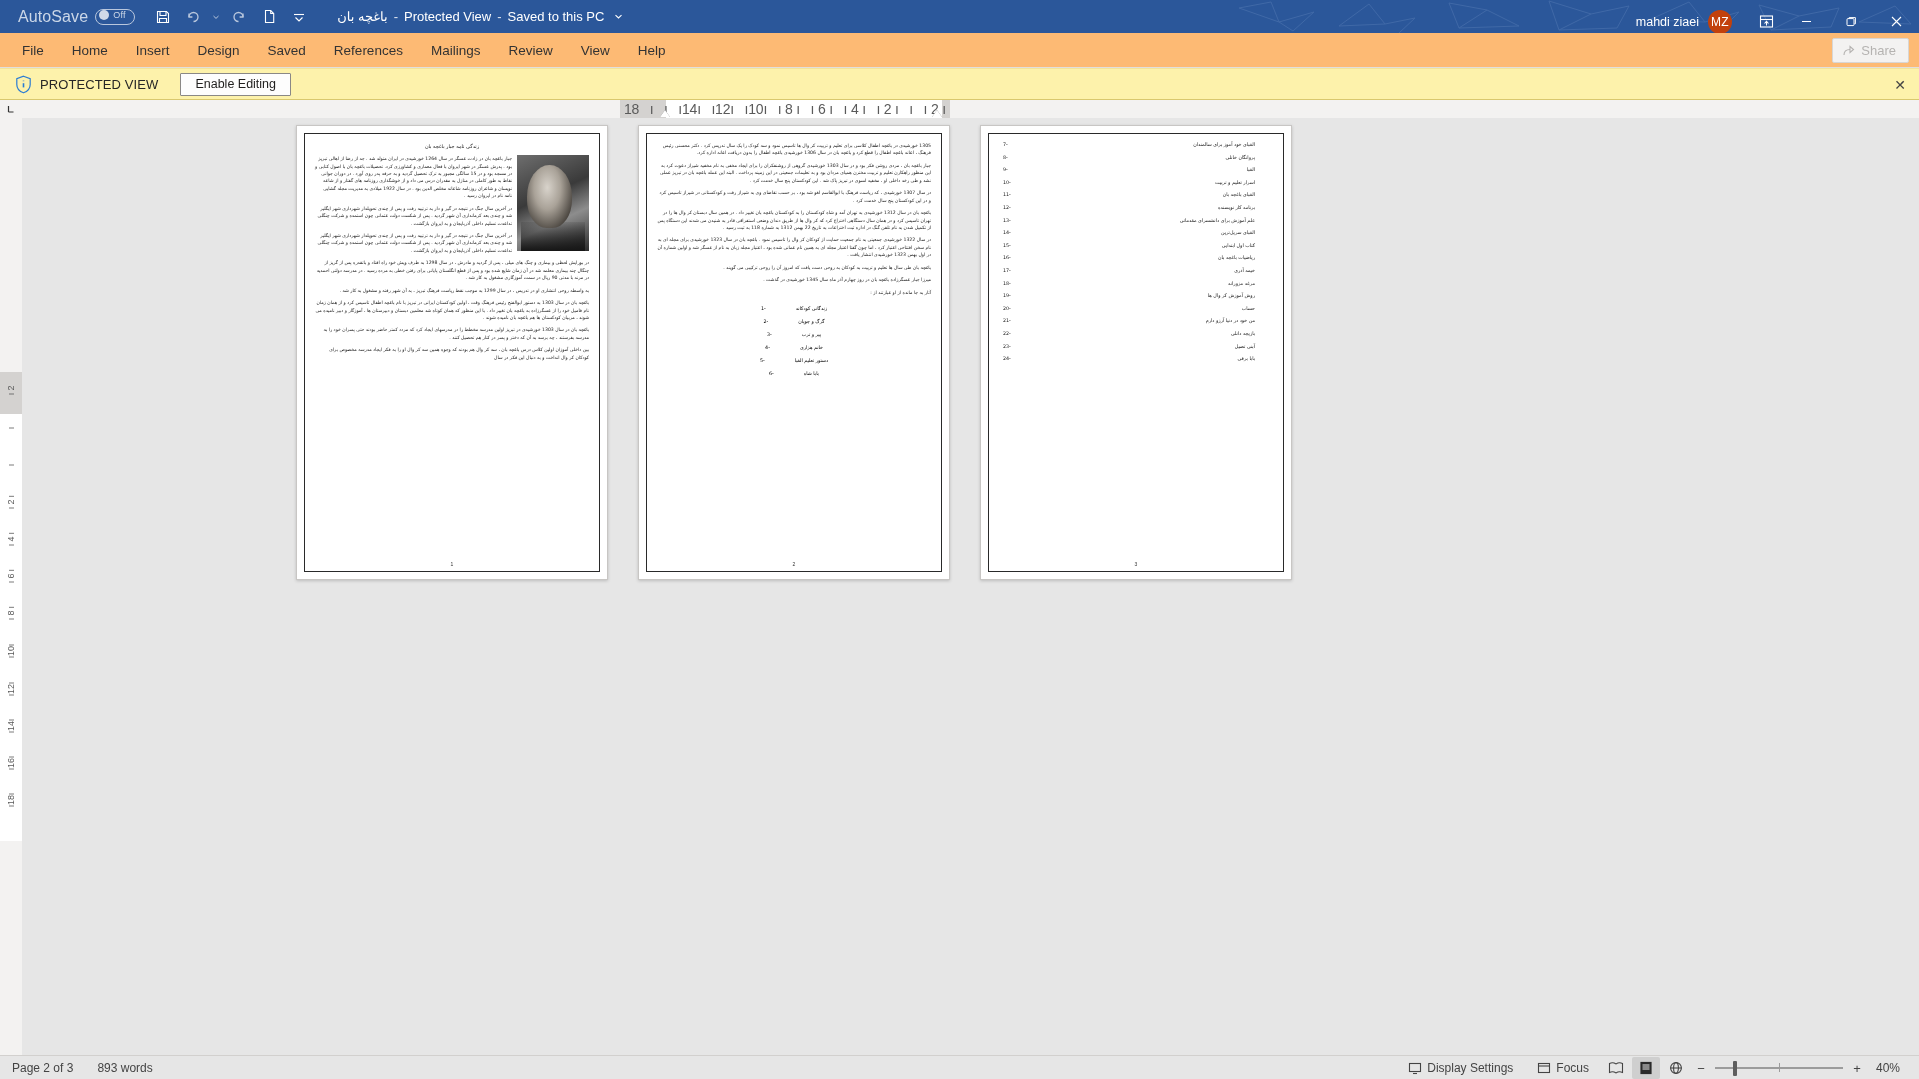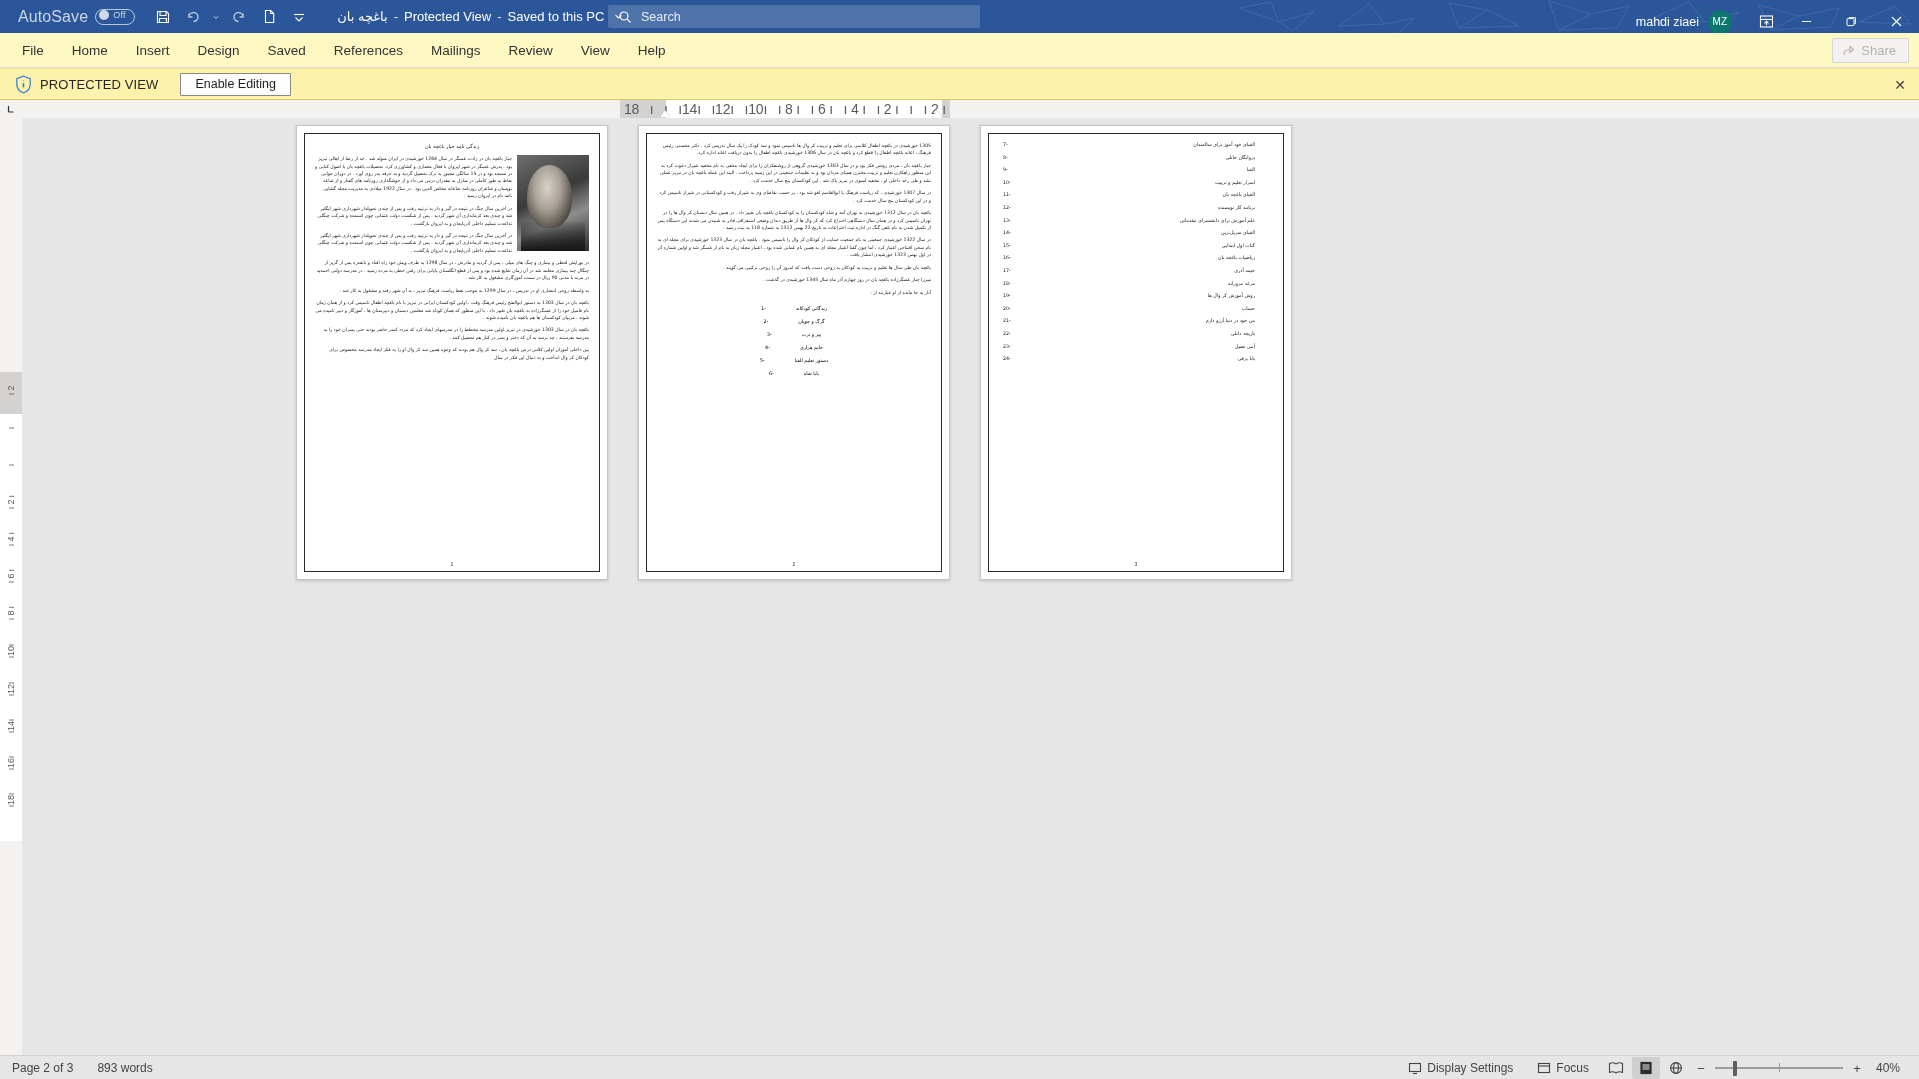--- a/index.html
+++ b/index.html
@@ -70,31 +70,31 @@
   }
   .searchbox .ph { font-size: 12.5px; color: #e8eef8; }
 
   .tb-right {
     position: absolute; right: 0; top: 0; height: 43px;
     display: flex; align-items: center; z-index: 2;
   }
   .username { font-size: 12.5px; color: #ffffff; margin-right: 9px; white-space: nowrap; }
   .avatar {
     width: 24px; height: 24px; border-radius: 50%;
-    background: #0f766e;
-    color: #fff; font-size: 10px; letter-spacing: .3px;
+    background: #c2410c;
+    color: #fff; font-size: 12px; letter-spacing: .3px;
     display: flex; align-items: center; justify-content: center;
     margin-right: 16px;
   }
   .ribbon-opt { width: 36px; height: 33px; display:flex; align-items:center; justify-content:center; }
   .wbtn { width: 45px; height: 33px; display: flex; align-items: center; justify-content: center; }
 
   
   .tabstrip {
-    height: 35px; background: #fef9c3;
+    height: 35px; background: #fdba74;
     display: flex; align-items: center;
     border-bottom: 1px solid #e1dfdd;
     position: relative;
   }
   .tab {
     font-size: 13.5px; color: #333333;
     padding: 0 13px; height: 30px;
     display: flex; align-items: center;
     border-radius: 2px; margin-left: 2px;
     white-space: nowrap;
@@ -383,27 +383,20 @@
     <span>Protected View</span>
     <span class="sep">-</span>
     <span>Saved to this PC</span>
     <span class="title-caret">
       <svg width="9" height="9" viewBox="0 0 9 9" fill="none" stroke="#ffffff" stroke-width="1.1">
           <path d="M1.5 3.2 L4.5 6 L7.5 3.2"></path>
         </svg>
     </span>
   </div>
 
-  <div class="searchbox">
-    <svg width="14" height="14" viewBox="0 0 14 14" fill="none" stroke="#ffffff" stroke-width="1.2">
-      <circle cx="6" cy="6" r="4"></circle>
-        <path d="M9.2 9.2 L12.5 12.5"></path>
-    </svg>
-    <span class="ph">Search</span>
-  </div>
 
   <div class="tb-right">
     <span class="username">mahdi ziaei</span>
     <span class="avatar">MZ</span>
     <div class="ribbon-opt">
       <svg width="15" height="15" viewBox="0 0 15 15" fill="none" stroke="#ffffff" stroke-width="1.1">
         <rect x="1.5" y="2" width="12" height="11"></rect>
           <path d="M1.5 5.5h12"></path>
           <path d="M7.5 11.5 L7.5 7.5"></path>
           <path d="M5.5 9.5 L7.5 7.3 L9.5 9.5"></path>

